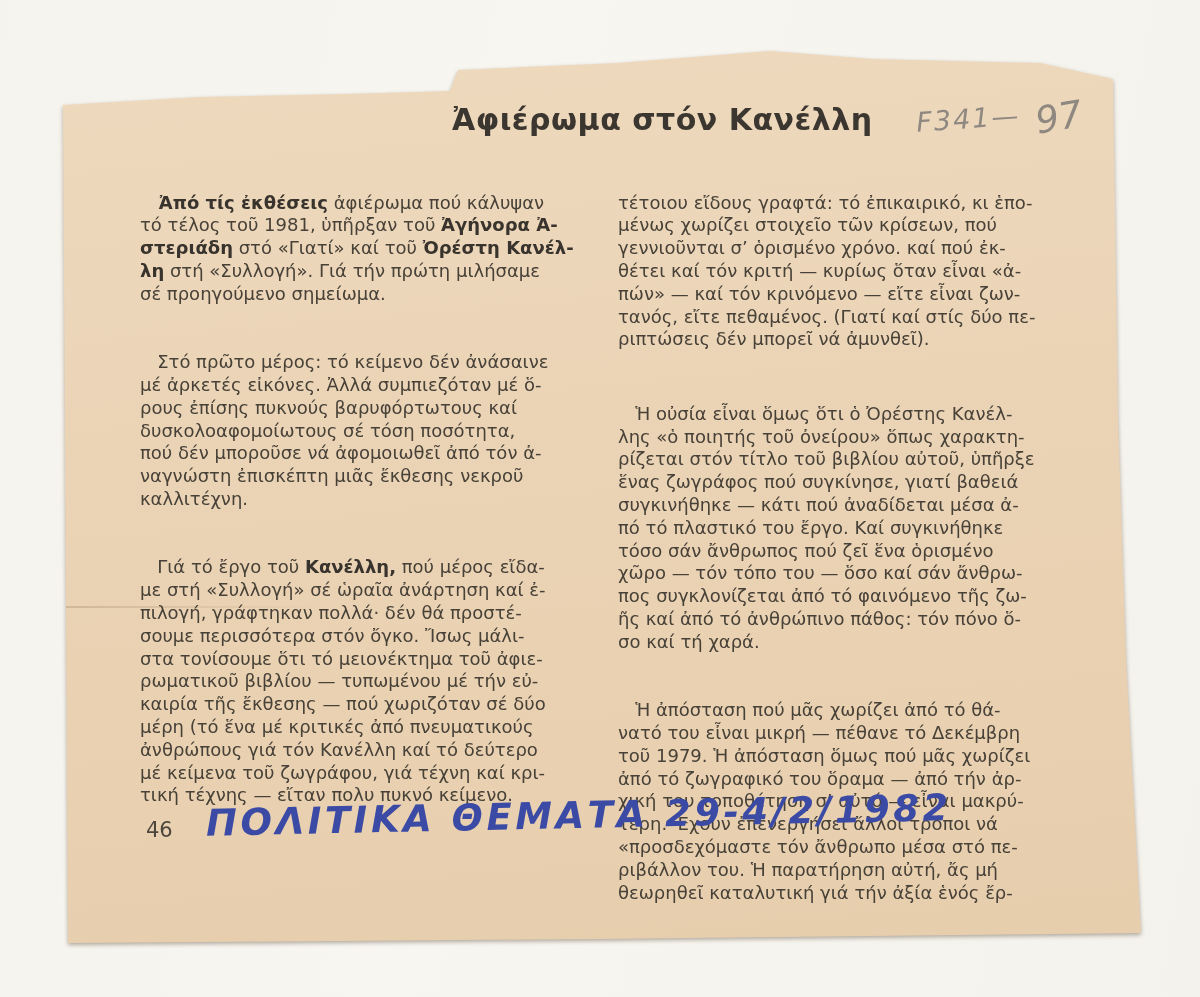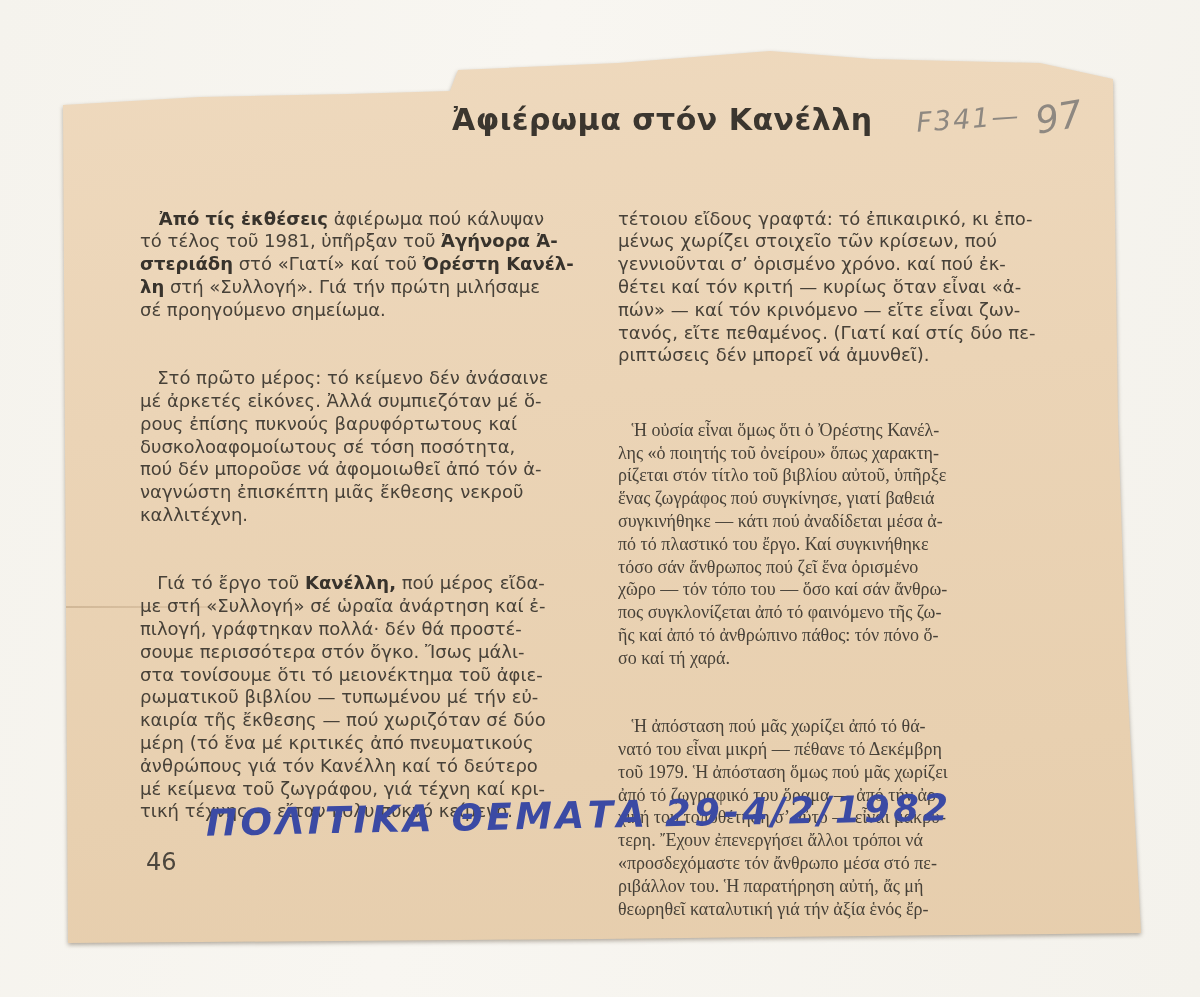--- a/index.html
+++ b/index.html
@@ -64,38 +64,38 @@
     transform: translateY(8px) rotate(-6deg);
   }
   .columns {
     position: absolute;
     top: 146px;
     left: 140px;
     width: 944px;
   }
   .col {
     position: absolute;
-    top: 16px;
+    top: 0;
     font-size: 18px;
     line-height: 22.8px;
     color: #474138;
     white-space: pre-wrap;
     text-align: justify;
   }
   .col-left  { left: 0px;   width: 462px; }
   .col-right { left: 478px; width: 466px; }
   .par { margin: 0 0 0 0; }
-  .col-right .par + .par { margin-top: 6px; font-family: Liberation Serif, serif; }
+  .col-right .par + .par { margin-top: 6px; }
   .col-right .par.gap-lg { margin-top: 0; }
   .bold { font-weight: bold; color: #38332c; }
   .footer-pageno {
     position: absolute;
-    top: 848px;
+    top: 818px;
     left: 146px;
-    font-size: 24px;
+    font-size: 21px;
     color: #4c463d;
   }
   .blue-handwriting {
     position: absolute;
     top: 794px;
     left: 206px;
     font-size: 37px;
     font-weight: bold;
     letter-spacing: 3.5px;
     color: #3b4aa4;

